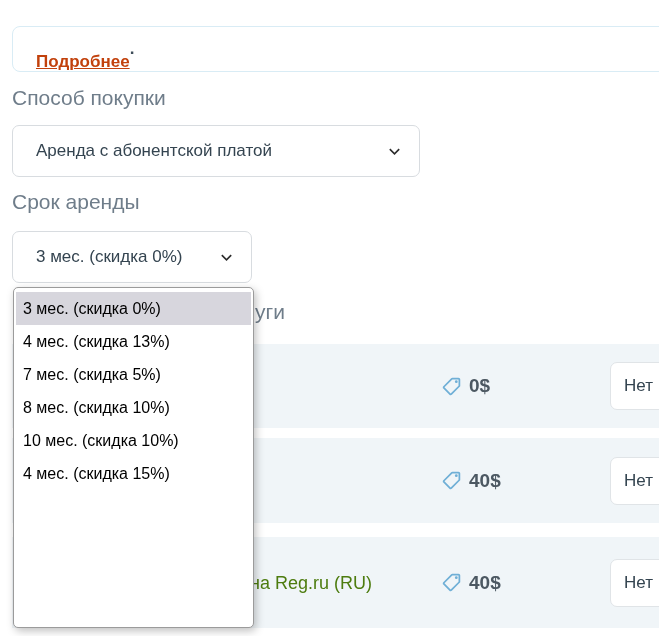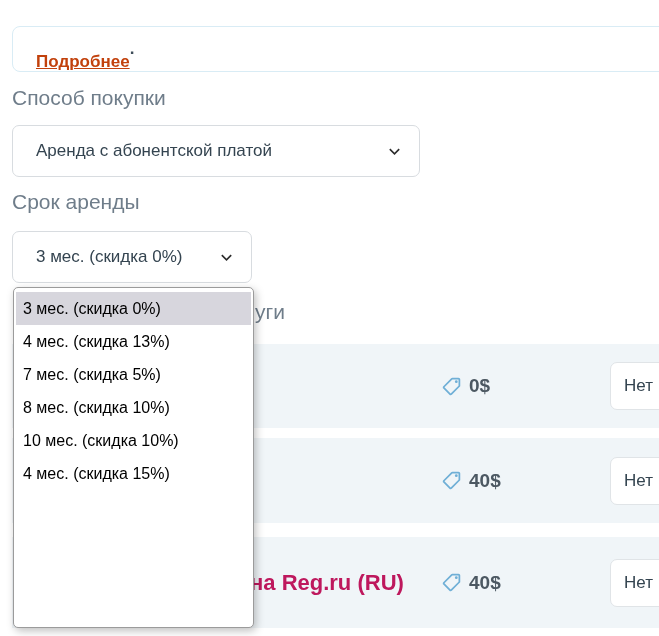--- a/index.html
+++ b/index.html
@@ -80,21 +80,21 @@
     left: 12px; width: 688px;
     background: #f0f5f8;
   }
   #row-0 { top: 344px; height: 84px; }
   #row-1 { top: 438px; height: 85px; }
   #row-2 { top: 537px; height: 91px; }
 
   .row-label {
     position: absolute;
     left: 238px; top: 50%; transform: translateY(-50%);
-    font-size: 22px; font-weight: 700; color: #be185d;
+    font-size: 18px; font-weight: 400; color: #4d7c0f;
     white-space: nowrap;
   }
   .price-cell {
     position: absolute;
     left: 429px; top: 50%; transform: translateY(-50%);
     display: flex; align-items: center; gap: 7px;
   }
   .price {
     font-size: 19px; font-weight: 700; color: #4c5862;
     white-space: nowrap;

